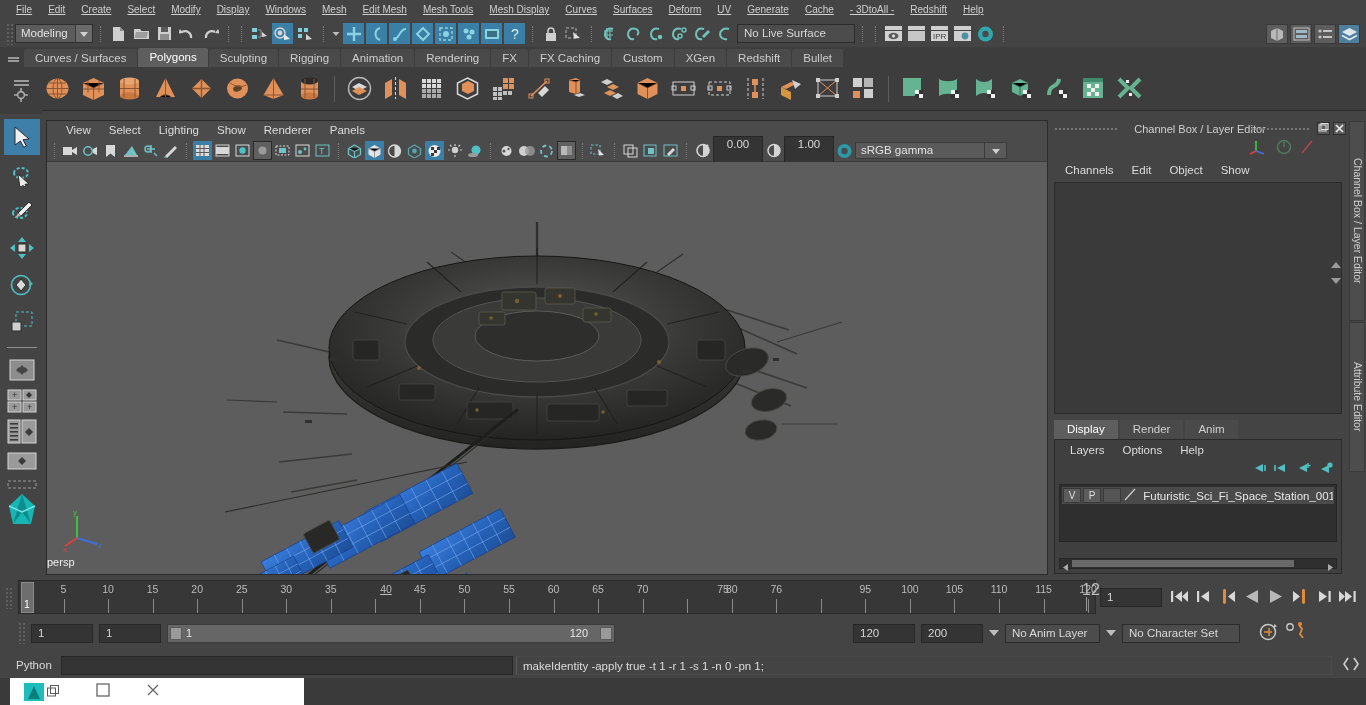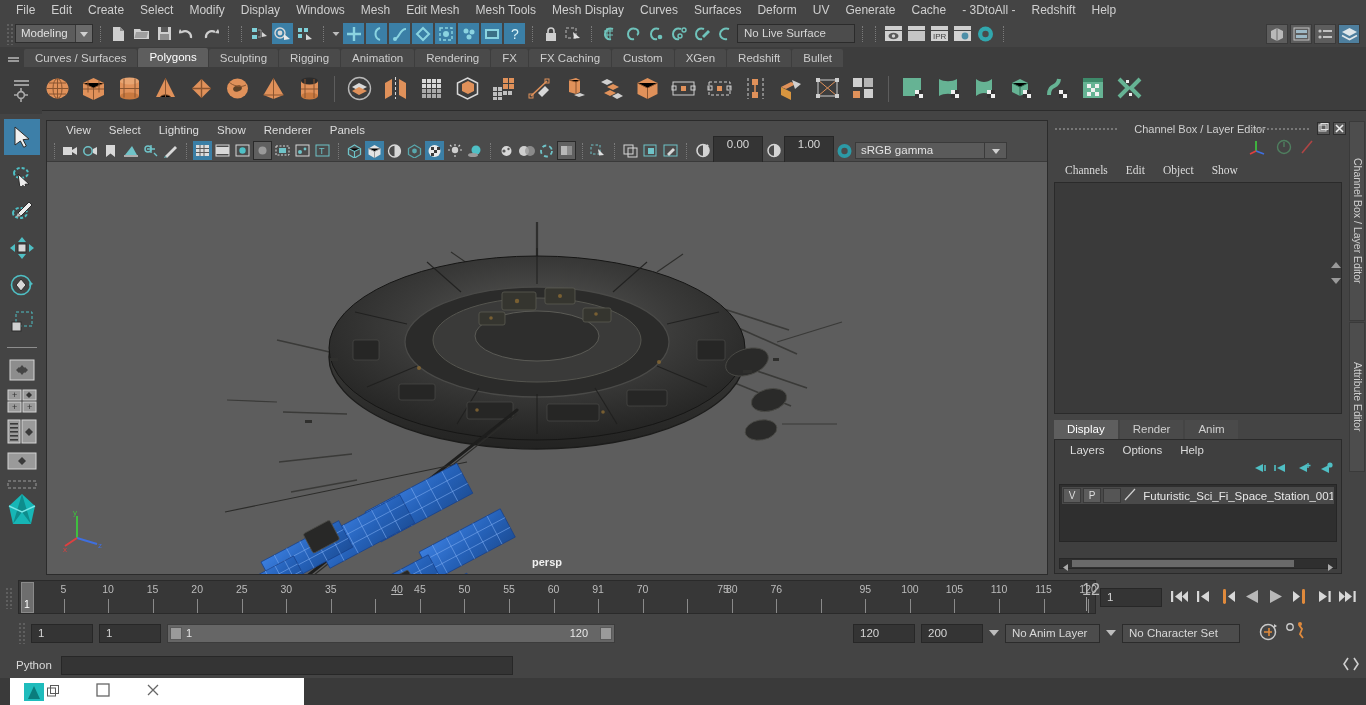--- a/index.html
+++ b/index.html
@@ -8,21 +8,21 @@
     background:#444444;
     font-family:"Liberation Sans", sans-serif;
     font-size:12px;
     color:#c8c8c8;
     -webkit-font-smoothing:antialiased;
   }
   .app { position:relative; width:1366px; height:705px; background:#444; }
 
   
   .menubar{ height:20px; background:#444; display:flex; align-items:center; padding-left:8px; }
-  .menubar .mi{ padding:0 8px; font-size:12px; color:#cfcfcf; line-height:20px; cursor:default; white-space:nowrap;}
+  .menubar .mi{ padding:0 8px; font-size:10px; color:#cfcfcf; line-height:20px; cursor:default; white-space:nowrap;text-decoration:underline;}
 
   
   .statusline{ height:27px; background:#444; display:flex; align-items:center; padding-left:6px; gap:2px; }
   .dots{ width:7px; height:22px; background:
      radial-gradient(#6a6a6a 35%, transparent 36%) 0 0/4px 4px; opacity:.7;}
   .menuset{ width:78px; height:19px; background:#5c5c5c; border:1px solid #2e2e2e; color:#e0e0e0;
      font-size:11.5px; line-height:17px; padding-left:5px; position:relative;}
   .menuset .arw{ position:absolute; right:0; top:0; width:17px; height:17px; background:#6a6a6a; border-left:1px solid #3a3a3a;}
   .menuset .arw:after{content:""; position:absolute; left:4px; top:7px; border-left:4px solid transparent;border-right:4px solid transparent;border-top:5px solid #d0d0d0;}
   .sepd{ width:0; height:16px; border-left:1px dotted #7a7a7a; margin:0 5px;}
@@ -71,32 +71,32 @@
   .vb.on{ background:#3b7fa6;}
   .vb.frame{ border:1px solid #2a2a2a; background:#606060;}
   .vnum{ width:50px;height:30px;background:#343434;border:1px solid #272727;color:#d8d8d8;font-size:11.5px;
      line-height:15px;text-align:center;}
   .gamma{ width:130px;height:17px;background:#5a5a5a;border:1px solid #3a3a3a;color:#e2e2e2;font-size:11.5px;
      line-height:15px;padding-left:5px; position:relative;}
   .gammawrap{ display:flex; align-items:center;}
   .gammaarw{ width:22px;height:17px;background:#5a5a5a;border:1px solid #3a3a3a;border-left:none;position:relative;}
   .gammaarw:after{content:"";position:absolute;left:7px;top:6px;border-left:4px solid transparent;border-right:4px solid transparent;border-top:5px solid #d0d0d0;}
   .canvas{ position:absolute; left:0; top:41px; right:0; bottom:0; background:#5d5d5d; overflow:hidden;}
-  .persp{ position:absolute; bottom:6px; left:0; right:0; text-align:center; font-size:11px; color:#f0f0f0; font-weight:bold;}
+  .persp{ position:absolute; bottom:6px; left:0; right:0; text-align:left; font-size:11px; color:#f0f0f0; font-weight:normal;}
   .axisgiz{ position:absolute; left:16px; bottom:22px; width:44px; height:44px;}
 
   
   .rightpanel{ position:absolute; left:1050px; top:120px; width:300px; height:455px; background:#444;}
   .rptitle{ height:18px; display:flex; align-items:center; justify-content:center; position:relative; font-size:11px; color:#d0d0d0;}
   .rptitle .dotsl,.rptitle .dotsr{ position:absolute; top:7px; height:4px;
      background:radial-gradient(#777 40%, transparent 41%) 0 0/4px 4px;}
   .rptitle .dotsl{ left:4px; width:64px;} .rptitle .dotsr{ right:40px; width:60px;}
   .rpbtn{ position:absolute; top:2px; width:13px;height:13px; background:#5c5c5c; border:1px solid #2e2e2e;}
   .cbmenu{ height:20px; display:flex; align-items:center; padding-left:6px;}
-  .cbmenu .mi{ padding:0 9px; font-size:11.5px; color:#dcdcdc; line-height:20px;font-family:Liberation Serif, serif;}
+  .cbmenu .mi{ padding:0 9px; font-size:11.5px; color:#dcdcdc; line-height:20px;}
   .cbbody{ position:absolute; left:4px; top:62px; width:288px; height:232px; background:#3a3a3a; border:1px solid #2a2a2a;}
   .letabs{ position:absolute; left:4px; top:300px; display:flex; }
   .letab{ height:19px; line-height:19px; padding:0 13px; font-size:11.5px; background:#4a4a4a; color:#cfcfcf; margin-right:2px;}
   .letab.active{ background:#5e5e5e; color:#fff;}
   .lebody{ position:absolute; left:4px; top:319px; width:288px; height:135px; background:#3f3f3f; border:1px solid #2a2a2a;}
   .lemenu{ height:20px; display:flex; align-items:center; padding-left:6px;}
   .lemenu .mi{ padding:0 9px; font-size:11.5px; color:#dcdcdc; line-height:20px;}
   .lebtnrow{ height:18px; display:flex; align-items:center; justify-content:flex-end; padding-right:8px; gap:7px;}
   .layerlist{ position:absolute; left:4px; top:44px; right:4px; height:58px; background:#2f2f2f; border:1px solid #262626; padding:2px;}
   .layerrow{ display:flex; align-items:center; height:17px; background:#4a4a4a; gap:2px; padding:0 1px;}
@@ -1353,31 +1353,31 @@
         <div class="tlabel" style="left: 133.636px;">15</div>
         <div class="ttick" style="left: 133.636px;"></div>
         <div class="tlabel" style="left: 178.182px;">20</div>
         <div class="ttick" style="left: 178.182px;"></div>
         <div class="tlabel" style="left: 222.727px;">25</div>
         <div class="ttick" style="left: 222.727px;"></div>
         <div class="tlabel" style="left: 267.273px;">30</div>
         <div class="ttick" style="left: 267.273px;"></div>
         <div class="tlabel" style="left: 311.818px;">35</div>
         <div class="ttick" style="left: 311.818px;"></div>
-        <div class="tlabel" style="left: 378px; text-decoration: underline;">40</div>
+        <div class="tlabel" style="left: 367px; text-decoration: underline;">40</div>
         <div class="ttick" style="left: 356.364px;"></div>
         <div class="tlabel" style="left: 400.909px;">45</div>
         <div class="ttick" style="left: 400.909px;"></div>
         <div class="tlabel" style="left: 445.455px;">50</div>
         <div class="ttick" style="left: 445.455px;"></div>
         <div class="tlabel" style="left: 490px;">55</div>
         <div class="ttick" style="left: 490px;"></div>
         <div class="tlabel" style="left: 534.545px;">60</div>
         <div class="ttick" style="left: 534.545px;"></div>
-        <div class="tlabel" style="left: 579.091px;">91</div>
+        <div class="tlabel" style="left: 579.091px;">65</div>
         <div class="ttick" style="left: 579.091px;"></div>
         <div class="tlabel" style="left: 623.636px;">70</div>
         <div class="ttick" style="left: 623.636px;"></div>
         <div class="tlabel" style="left: 704px;">75</div>
         <div class="ttick" style="left: 668.182px;"></div>
         <div class="tlabel" style="left: 712.727px;">80</div>
         <div class="ttick" style="left: 712.727px;"></div>
         <div class="tlabel" style="left: 757.273px;">76</div>
         <div class="ttick" style="left: 757.273px;"></div>
         <div class="tlabel" style="left: 801.818px; margin-top: 48px;">90</div>
@@ -1486,20 +1486,21 @@
           <circle cx="5" cy="5" r="3.2" fill="none" stroke="#c9c9c9" stroke-width="1.4"></circle>
           <path d="M14 3l3 4-2 5 3 4" stroke="#e08a3c" stroke-width="1.8" fill="none"></path>
           <circle cx="15" cy="2" r="2" fill="#e08a3c"></circle>
         </svg>
     </div>
   </div>
 
   <div class="cmdrow">
     <div class="cmdlabel">Python</div>
     <div class="cmdinput"></div>
+    <div class="cmdout">makeIdentity -apply true -t 1 -r 1 -s 1 -n 0 -pn 1;</div>
     <div class="cmdscript">
       <svg width="18" height="16">
           <path d="M6 2L2 8l4 6" stroke="#cfcfcf" stroke-width="1.6" fill="none"></path>
           <path d="M12 2l4 6-4 6" stroke="#cfcfcf" stroke-width="1.6" fill="none"></path>
         </svg>
     </div>
   </div>
 
   <div class="taskbar">
     <div class="tbwin">

